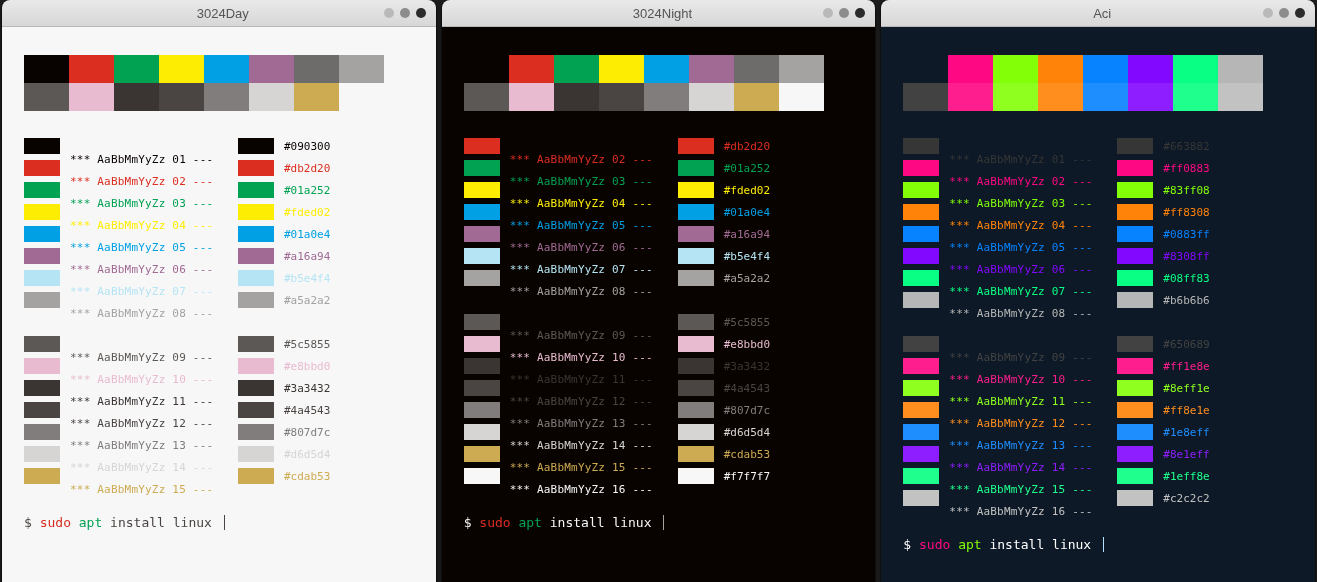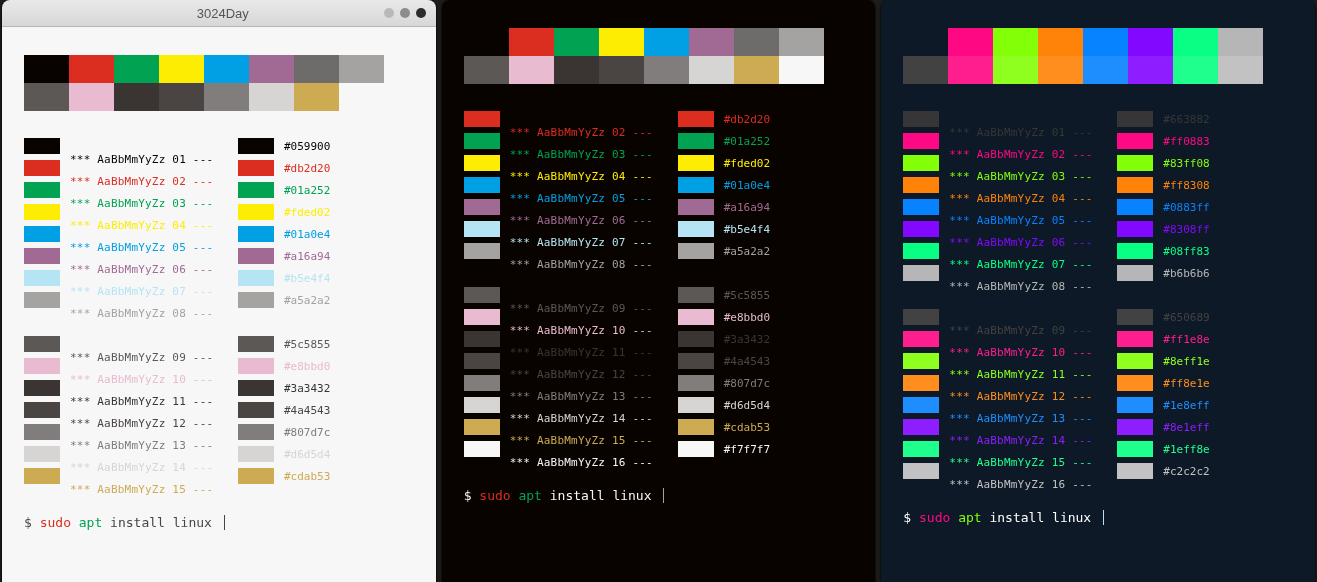--- a/index.html
+++ b/index.html
@@ -136,21 +136,21 @@
           <div class="sw" style="background: rgb(128, 125, 124);"></div>
           <div class="sw" style="background: rgb(214, 213, 212);"></div>
           <div class="sw" style="background: rgb(205, 171, 83);"></div>
           <div class="sw" style="background: rgb(247, 247, 247);"></div>
         </div>
         <div class="rows">
           <div class="row">
             <div class="box" style="background: rgb(9, 3, 0);"></div>
             <span class="txt" style="color: rgb(9, 3, 0);">*** AaBbMmYyZz 01 ---</span>
             <div class="box2" style="background: rgb(9, 3, 0); margin-left: 8px;"></div>
-            <span class="hex" style="color: rgb(9, 3, 0);">#059900</span>
+            <span class="hex" style="color: rgb(9, 3, 0);">#090300</span>
           </div>
           <div class="row">
             <div class="box" style="background: rgb(219, 45, 32);"></div>
             <span class="txt" style="color: rgb(219, 45, 32);">*** AaBbMmYyZz 02 ---</span>
             <div class="box2" style="background: rgb(219, 45, 32); margin-left: 8px;"></div>
             <span class="hex" style="color: rgb(219, 45, 32);">#db2d20</span>
           </div>
           <div class="row">
             <div class="box" style="background: rgb(1, 162, 82);"></div>
             <span class="txt" style="color: rgb(1, 162, 82);">*** AaBbMmYyZz 03 ---</span>
@@ -228,20 +228,28 @@
             <div class="box" style="background: rgb(205, 171, 83);"></div>
             <span class="txt" style="color: rgb(205, 171, 83);">*** AaBbMmYyZz 15 ---</span>
             <div class="box2" style="background: rgb(205, 171, 83); margin-left: 8px;"></div>
             <span class="hex" style="color: rgb(205, 171, 83);">#cdab53</span>
           </div>
         </div>
         <div class="prompt"><span class="word" style="color: rgb(74, 69, 67);">$ </span><span class="word" style="color: rgb(219, 45, 32);">sudo </span><span class="word" style="color: rgb(1, 162, 82);">apt </span><span class="word" style="color: rgb(74, 69, 67);">install linux </span><span class="cursor" style="background: rgb(74, 69, 67);"></span></div>
       </div>
     </div>
     <div class="window">
+      <div class="titlebar">
+        <div class="title">3024Night</div>
+        <div class="traffic">
+          <div class="dot a"></div>
+          <div class="dot b"></div>
+          <div class="dot c"></div>
+        </div>
+      </div>
       <div class="term" style="background: rgb(9, 3, 0); color: rgb(165, 162, 162);">
         <div class="palette">
           <div class="sw" style="background: rgb(9, 3, 0);"></div>
           <div class="sw" style="background: rgb(219, 45, 32);"></div>
           <div class="sw" style="background: rgb(1, 162, 82);"></div>
           <div class="sw" style="background: rgb(253, 237, 2);"></div>
           <div class="sw" style="background: rgb(1, 160, 228);"></div>
           <div class="sw" style="background: rgb(161, 106, 148);"></div>
           <div class="sw" style="background: rgb(110, 108, 106);"></div>
           <div class="sw" style="background: rgb(165, 162, 162);"></div>
@@ -344,20 +352,28 @@
             <div class="box" style="background: rgb(247, 247, 247);"></div>
             <span class="txt" style="color: rgb(247, 247, 247);">*** AaBbMmYyZz 16 ---</span>
             <div class="box2" style="background: rgb(247, 247, 247); margin-left: 8px;"></div>
             <span class="hex" style="color: rgb(247, 247, 247);">#f7f7f7</span>
           </div>
         </div>
         <div class="prompt"><span class="word" style="color: rgb(247, 247, 247);">$ </span><span class="word" style="color: rgb(219, 45, 32);">sudo </span><span class="word" style="color: rgb(1, 162, 82);">apt </span><span class="word" style="color: rgb(247, 247, 247);">install linux </span><span class="cursor" style="background: rgb(165, 162, 162);"></span></div>
       </div>
     </div>
     <div class="window">
+      <div class="titlebar">
+        <div class="title">Aci</div>
+        <div class="traffic">
+          <div class="dot a"></div>
+          <div class="dot b"></div>
+          <div class="dot c"></div>
+        </div>
+      </div>
       <div class="term" style="background: rgb(13, 25, 38); color: rgb(180, 225, 253);">
         <div class="palette">
           <div class="sw" style="background: rgb(13, 25, 38);"></div>
           <div class="sw" style="background: rgb(255, 8, 131);"></div>
           <div class="sw" style="background: rgb(131, 255, 8);"></div>
           <div class="sw" style="background: rgb(255, 131, 8);"></div>
           <div class="sw" style="background: rgb(8, 131, 255);"></div>
           <div class="sw" style="background: rgb(131, 8, 255);"></div>
           <div class="sw" style="background: rgb(8, 255, 131);"></div>
           <div class="sw" style="background: rgb(182, 182, 182);"></div>

